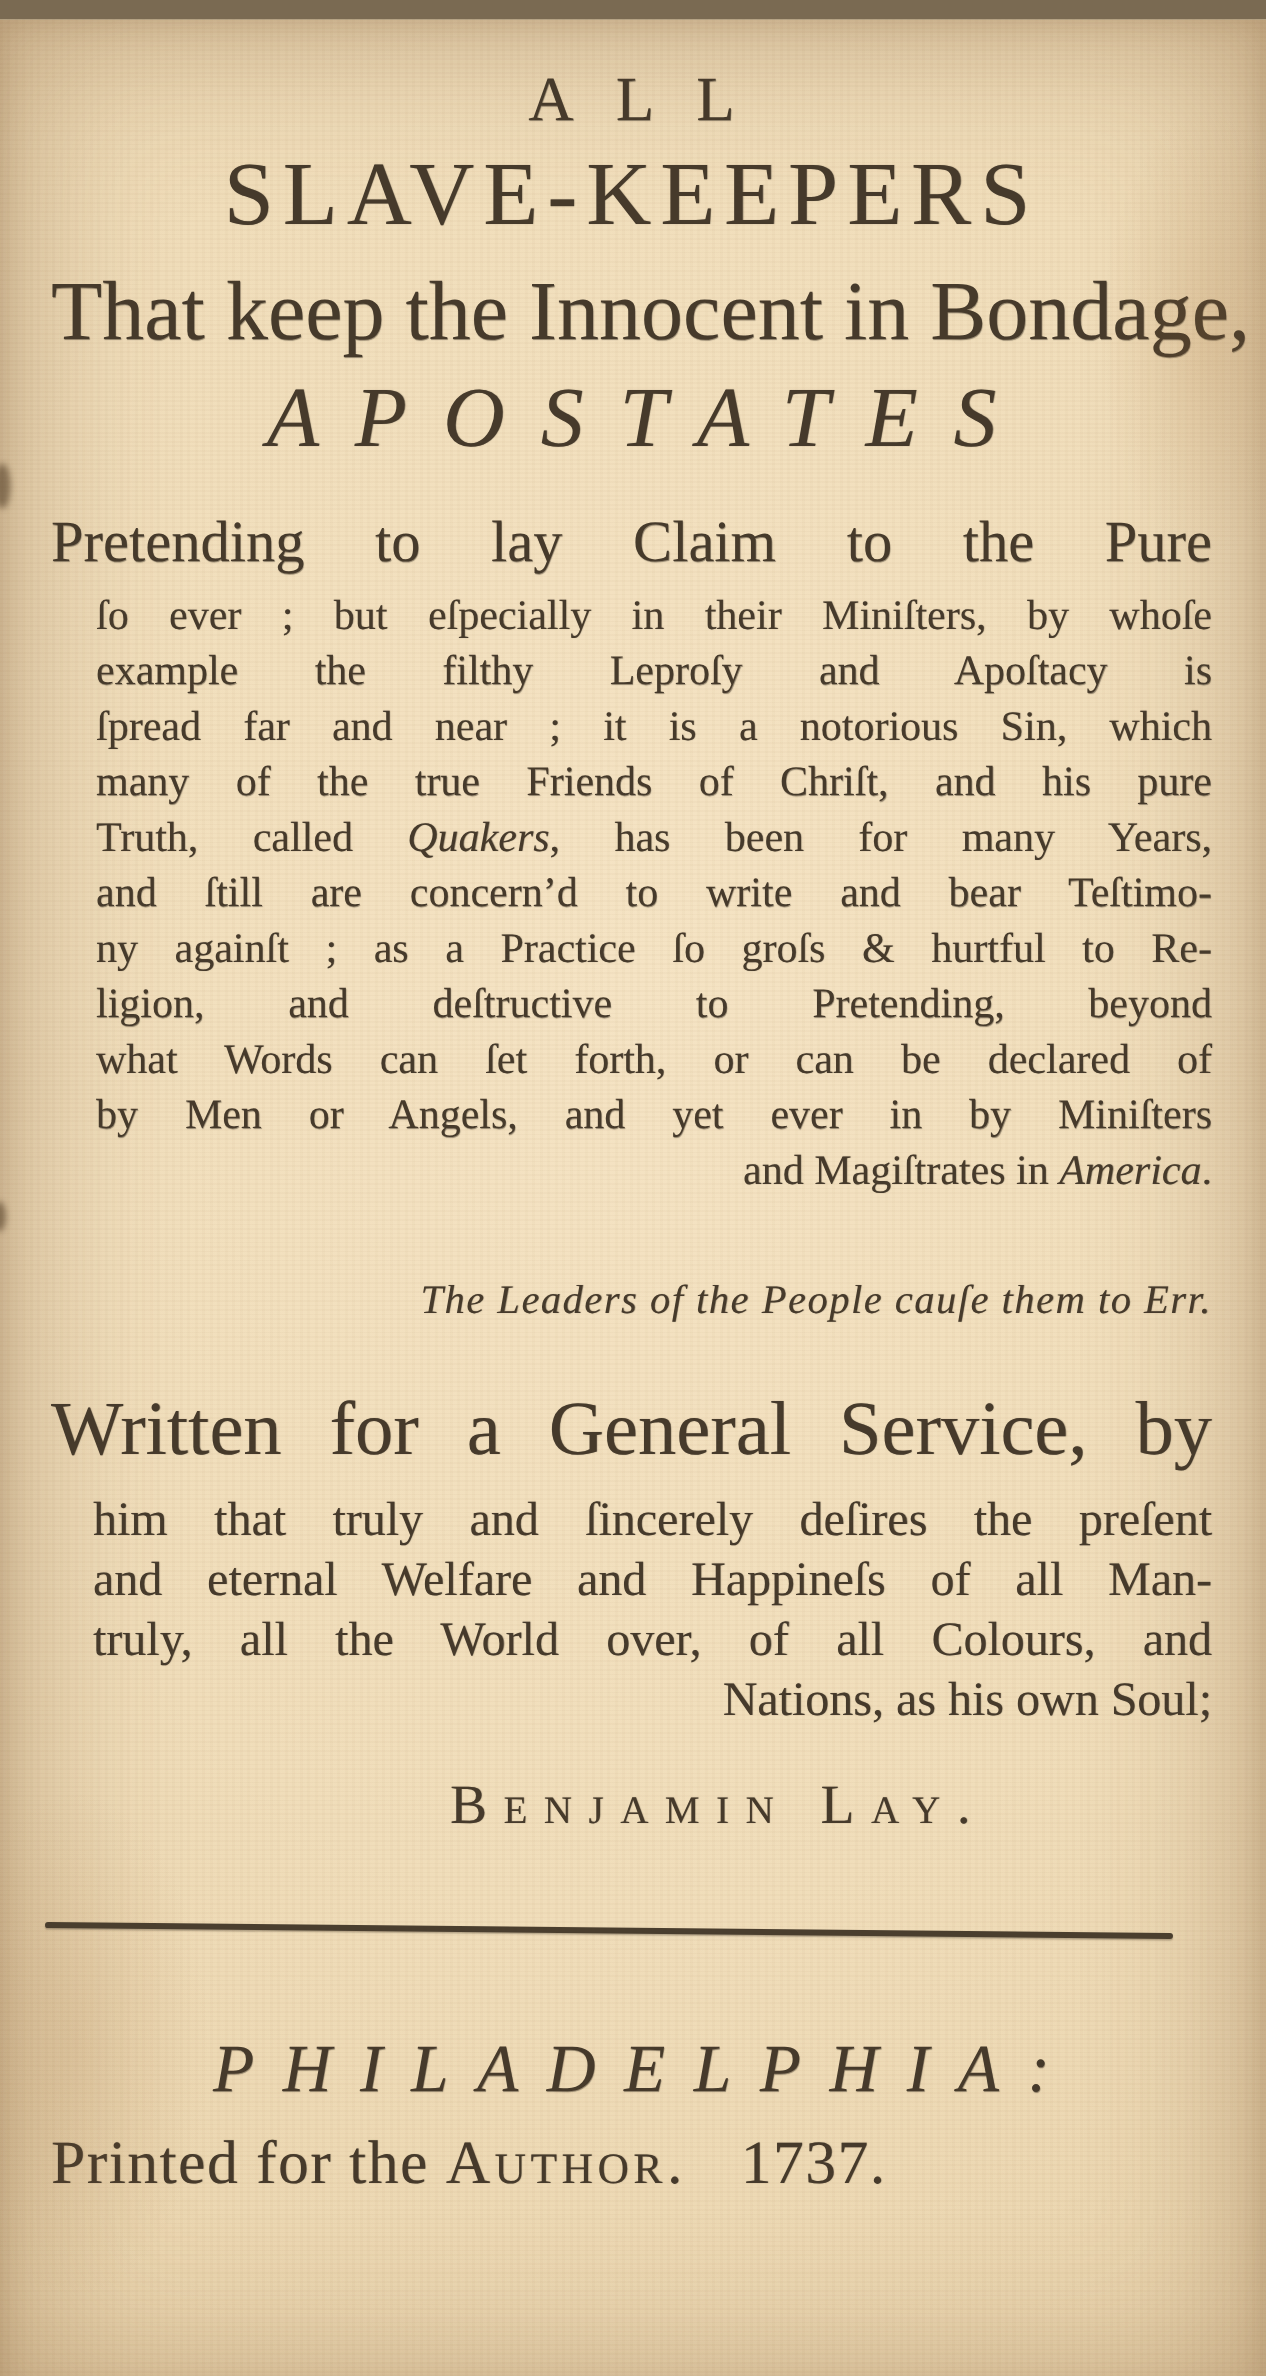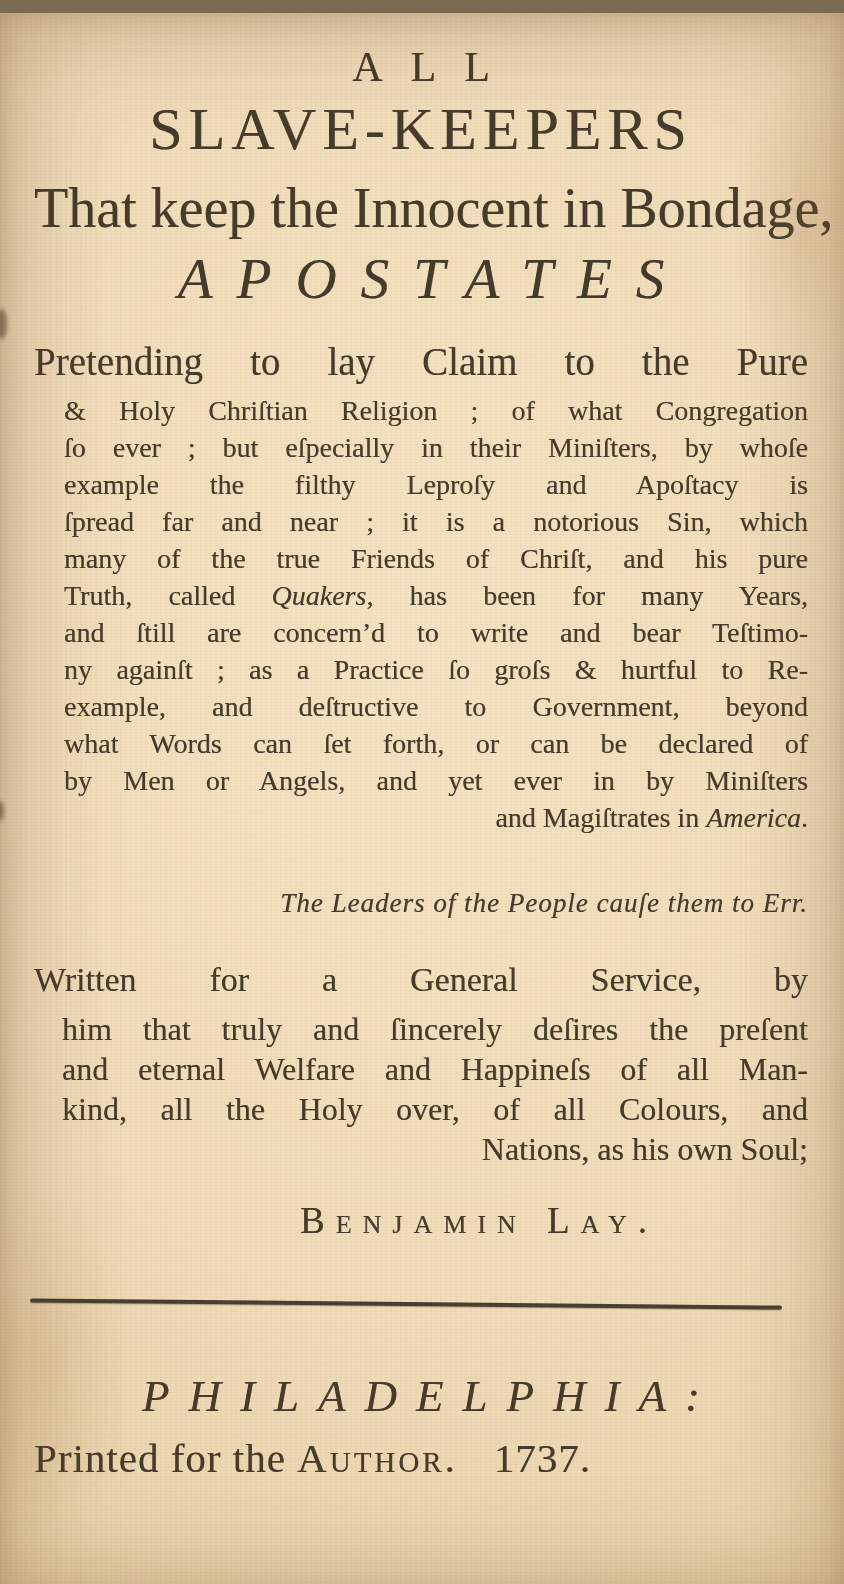--- a/index.html
+++ b/index.html
@@ -25,21 +25,21 @@
   .t-epithet  { font-size:57px; font-style:italic; letter-spacing:24px; text-indent:24px; text-align:center; margin-top:6px; white-space:nowrap; }
 
   .lead1 { font-size:39px; margin-top:28px; text-align:justify; text-align-last:justify; }
   .body1 { margin-top:8px; padding-left:30px; font-size:28px; line-height:37px; }
   .jline { text-align:justify; text-align-last:justify; }
   .lline { text-align:right; }
   .it    { font-style:italic; }
 
   .motto { margin-top:52px; font-style:italic; font-size:27px; text-align:right; letter-spacing:1px; }
 
-  .lead2 { font-size:34px; margin-top:42px; text-align:justify; text-align-last:justify; }
+  .lead2 { font-size:51px; margin-top:42px; text-align:justify; text-align-last:justify; }
   .body2 { margin-top:10px; padding-left:28px; font-size:32px; line-height:40px; }
 
   .author { margin-top:30px; font-variant:small-caps; font-size:37px; letter-spacing:11px; text-align:center; padding-left:116px; white-space:nowrap; }
 
   .rule { margin-top:60px; margin-left:-4px; width:752px; height:4px; background:#4a3e2e; border-radius:2px; transform:rotate(0.55deg); box-shadow:0 1px 1px rgba(70,58,43,.35); }
 
   .place   { margin-top:64px; font-style:italic; font-size:45px; letter-spacing:19px; text-indent:19px; text-transform:uppercase; text-align:center; white-space:nowrap; }
   .printed { margin-top:12px; font-size:41px; letter-spacing:1px; white-space:nowrap; }
   .printed .sc { font-variant:small-caps; letter-spacing:3px; }
   .printed .year { margin-left:36px; }
@@ -63,41 +63,40 @@
   <div class="content">
 
     <div class="t-kicker">ALL</div>
     <div class="t-main">SLAVE-KEEPERS</div>
     <div class="t-sub">That keep the Innocent in Bondage,</div>
     <div class="t-epithet">APOSTATES</div>
 
     <div class="lead1">Pretending to lay Claim to the Pure</div>
 
     <div class="body1">
-      <div class="jline">&amp; Holy Chriſtian Religion ; of what Congregation</div>
       <div class="jline">ſo ever ; but eſpecially in their Miniſters, by whoſe</div>
       <div class="jline">example the filthy Leproſy and Apoſtacy is</div>
       <div class="jline">ſpread far and near ; it is a notorious Sin, which</div>
       <div class="jline">many of the true Friends of Chriſt, and his pure</div>
       <div class="jline"><span>Truth, called </span><span class="it">Quakers</span><span>, has been for many Years,</span></div>
       <div class="jline">and ſtill are concern’d to write and bear Teſtimo-</div>
       <div class="jline">ny againſt ; as a Practice ſo groſs &amp; hurtful to Re-</div>
-      <div class="jline">example, and deſtructive to Government, beyond</div>
+      <div class="jline">ligion, and deſtructive to Pretending, beyond</div>
       <div class="jline">what Words can ſet forth, or can be declared of</div>
       <div class="jline">by Men or Angels, and yet ever in by Miniſters</div>
       <div class="lline"><span>and Magiſtrates in </span><span class="it">America</span><span>.</span></div>
     </div>
 
     <div class="motto">The Leaders of the People cauſe them to Err.</div>
 
     <div class="lead2">Written for a General Service, by</div>
     <div class="body2">
       <div class="jline">him that truly and ſincerely deſires the preſent</div>
       <div class="jline">and eternal Welfare and Happineſs of all Man-</div>
-      <div class="jline">kind, all the Holy over, of all Colours, and</div>
+      <div class="jline">truly, all the World over, of all Colours, and</div>
       <div class="lline">Nations, as his own Soul;</div>
     </div>
 
     <div class="author">Benjamin Lay.</div>
 
     <div class="rule"></div>
 
     <div class="place">Philadelphia:</div>
     <div class="printed"><span>Printed for the </span><span class="sc">Author.</span><span class="year">1737.</span></div>
 

